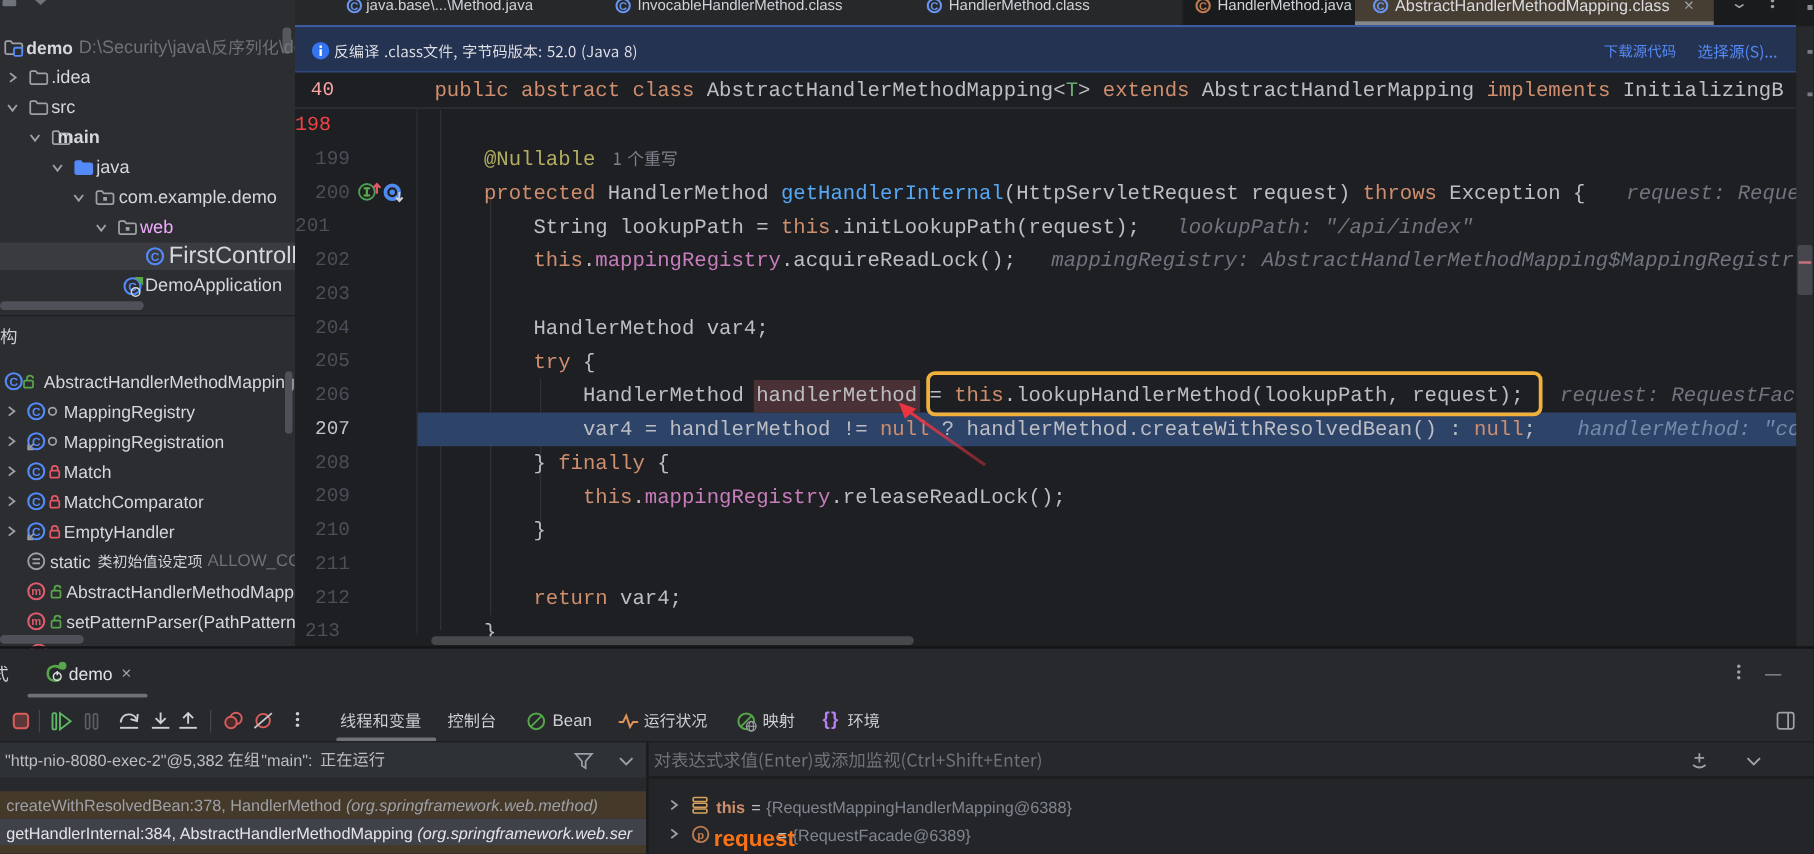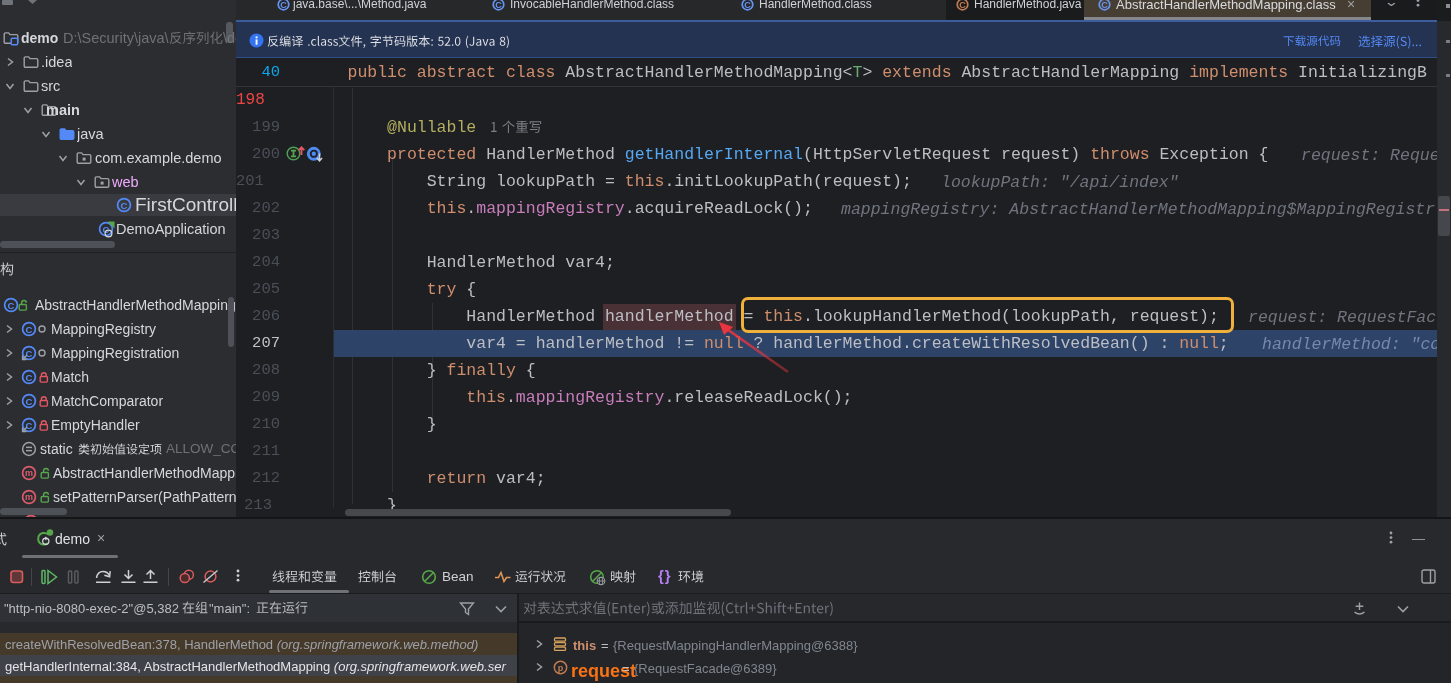--- a/index.html
+++ b/index.html
@@ -104,21 +104,21 @@
       <path transform="translate(60.5,11.0) scale(0.01253,-0.01253)" d="M139 -13Q112 -13 92.5 6.5Q73 26 73 56Q73 88 92.5 107.0Q112 126 139 126Q166 126 185.5 107.0Q205 88 205 56Q205 26 185.5 6.5Q166 -13 139 -13Z"></path>
     </svg>
 <div style="position:absolute;left:236px;top:58px;width:1201px;height:27.5px;background:#1E1F22"></div>
 <div style="position:absolute;left:236px;top:85.5px;width:1201px;height:1px;background:#333539"></div>
 <div style="position:absolute;left:333px;top:86px;width:1px;height:422px;background:#2C2E31"></div>
 <div style="position:absolute;left:352px;top:88px;width:1px;height:416px;background:#2F3134"></div>
 <div style="position:absolute;left:392px;top:155px;width:1px;height:337px;background:#2F3134"></div>
 <div style="position:absolute;left:432px;top:303px;width:1px;height:118px;background:#2F3134"></div>
 <div style="position:absolute;left:334px;top:329.5px;width:1103px;height:27px;background:#2D4368"></div>
 <div style="position:absolute;left:603px;top:303.5px;width:133px;height:26.5px;background:#4A3136"></div>
-<div style="position:absolute;left:236px;top:59px;width:44px;text-align:right;font-family:Liberation Mono,monospace;font-size:15.5px;line-height:27px;color:#0ea5e9">40</div>
+<div style="position:absolute;left:236px;top:59px;width:44px;text-align:center;font-family:Liberation Mono,monospace;font-size:15.5px;line-height:27px;color:#fca5a5">40</div>
 <div style="position:absolute;left:347.5px;top:59px;"><span class="mono"><span style="color:#CF8E6D">public abstract class </span><span style="color:#BCBEC4">AbstractHandlerMethodMapping&lt;</span><span style="color:#6AAB73">T</span><span style="color:#BCBEC4">&gt; </span><span style="color:#CF8E6D">extends </span><span style="color:#BCBEC4">AbstractHandlerMapping </span><span style="color:#CF8E6D">implements </span><span style="color:#BCBEC4">InitializingB</span></span></div>
 <div style="position:absolute;left:236px;top:86.5px;width:44px;text-align:left;font-family:Liberation Mono,monospace;font-size:16px;line-height:27px;color:#ef4444">198</div>
 <div style="position:absolute;left:236px;top:221.5px;width:44px;text-align:right;font-family:Liberation Mono,monospace;font-size:15.5px;line-height:27px;color:#4A4F58">203</div>
 <div style="position:absolute;left:236px;top:437.5px;width:44px;text-align:right;font-family:Liberation Mono,monospace;font-size:15.5px;line-height:27px;color:#4A4F58">211</div>
 <div style="position:absolute;left:347.5px;top:113.5px;"><span class="mono">    <span style="color:#B3AE60">@Nullable</span></span></div>
 <div style="position:absolute;left:236px;top:113.5px;width:44px;text-align:right;font-family:Liberation Mono,monospace;font-size:15.5px;line-height:27px;color:#4A4F58">199</div>
 <div style="position:absolute;left:347.5px;top:140.5px;"><span class="mono">    <span style="color:#CF8E6D">protected </span><span style="color:#BCBEC4">HandlerMethod </span><span style="color:#56A8F5">getHandlerInternal</span><span style="color:#BCBEC4">(HttpServletRequest request) </span><span style="color:#CF8E6D">throws </span><span style="color:#BCBEC4">Exception {</span></span></div>
 <div style="position:absolute;left:236px;top:140.5px;width:44px;text-align:right;font-family:Liberation Mono,monospace;font-size:15.5px;line-height:27px;color:#4A4F58">200</div>
 <div style="position:absolute;left:347.5px;top:167.5px;"><span class="mono">        <span style="color:#BCBEC4">String lookupPath = </span><span style="color:#CF8E6D">this</span><span style="color:#BCBEC4">.initLookupPath(request);</span></span></div>
 <div style="position:absolute;left:236px;top:167.5px;width:44px;text-align:left;font-family:Liberation Mono,monospace;font-size:15.5px;line-height:27px;color:#4A4F58">201</div>

